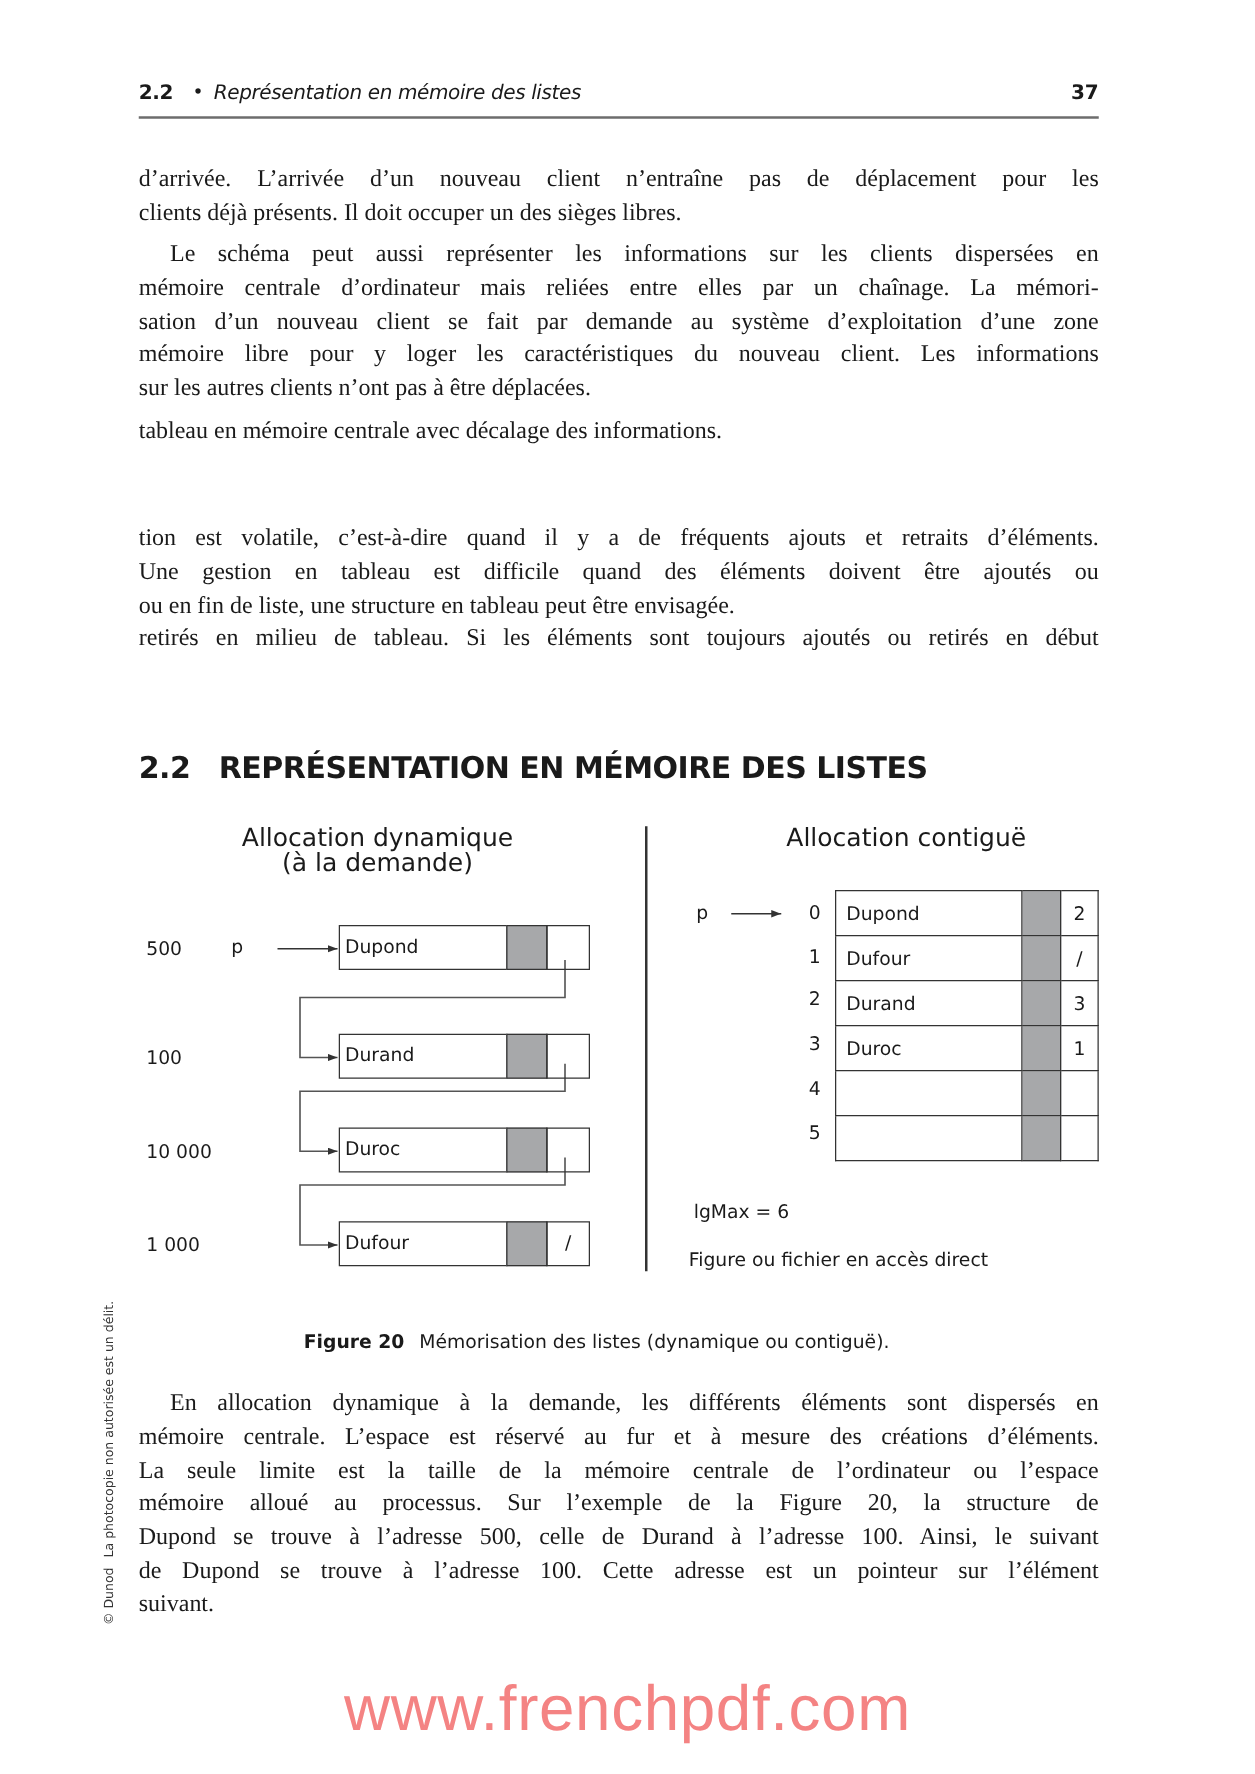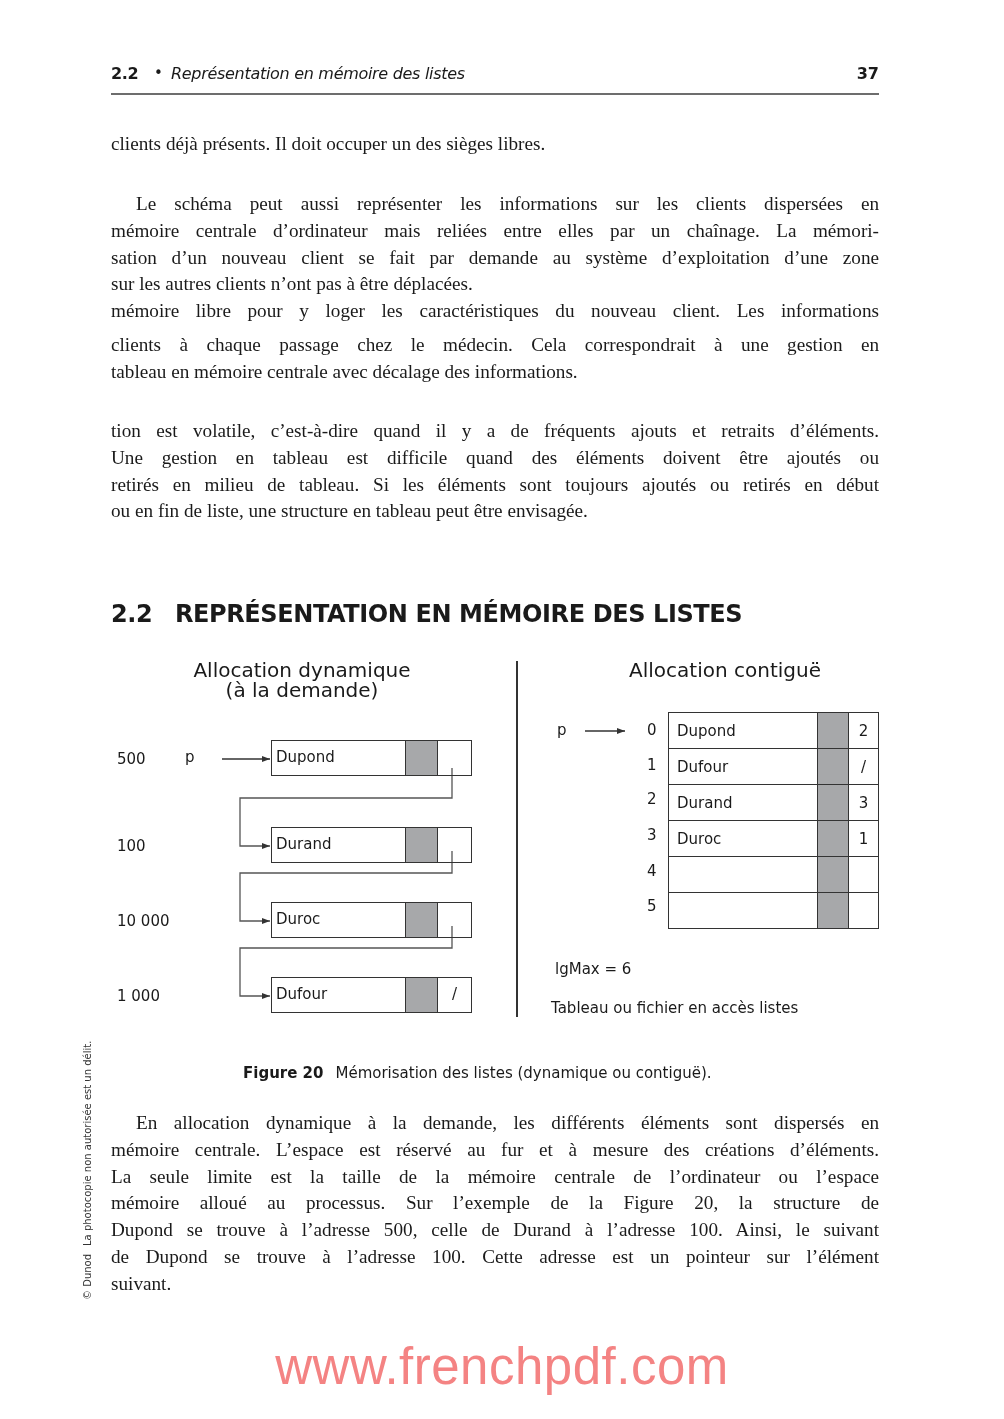--- a/index.html
+++ b/index.html
@@ -50,38 +50,38 @@
 
 <div id="running-header" class="abs">
   <span class="sec">2.2</span>
   <span class="bullet">•</span>
   <span class="title">Représentation en mémoire des listes</span>
   <span class="pageno">37</span>
 </div>
 <div id="header-rule" class="abs"></div>
 
 <div id="para-0" class="abs para" style="top:131px;">
+  <span class="line">d’arrivée. L’arrivée d’un nouveau client n’entraîne pas de déplacement pour les</span>
   <span class="line last">clients déjà présents. Il doit occuper un des sièges libres.</span>
 </div>
 <div id="para-1" class="abs para" style="top:191px;">
   <span class="line" style="padding-left:25px;">Le schéma peut aussi représenter les informations sur les clients dispersées en</span>
   <span class="line">mémoire centrale d’ordinateur mais reliées entre elles par un chaînage. La mémori-</span>
   <span class="line">sation d’un nouveau client se fait par demande au système d’exploitation d’une zone</span>
+  <span class="line">mémoire libre pour y loger les caractéristiques du nouveau client. Les informations</span>
   <span class="line last">sur les autres clients n’ont pas à être déplacées.</span>
-  <span class="line">mémoire libre pour y loger les caractéristiques du nouveau client. Les informations</span>
 </div>
 <div id="para-2" class="abs para" style="top:332px;">
-  <span class="line">clients à chaque passage chez le médecin. Cela correspondrait à une gestion en</span>
   <span class="line last">tableau en mémoire centrale avec décalage des informations.</span>
 </div>
 <div id="para-3" class="abs para" style="top:418px;">
   <span class="line">tion est volatile, c’est-à-dire quand il y a de fréquents ajouts et retraits d’éléments.</span>
   <span class="line">Une gestion en tableau est difficile quand des éléments doivent être ajoutés ou</span>
+  <span class="line last">ou en fin de liste, une structure en tableau peut être envisagée.</span>
   <span class="line">retirés en milieu de tableau. Si les éléments sont toujours ajoutés ou retirés en début</span>
-  <span class="line last">ou en fin de liste, une structure en tableau peut être envisagée.</span>
 </div>
 
 <div id="section-heading" class="abs">
   <span class="num">2.2</span><span>REPRÉSENTATION EN MÉMOIRE DES LISTES</span>
 </div>
 
 <div id="figure">
 
   <div class="abs fig-title" style="left:192px; top:660px; width:220px;">
     <div>Allocation dynamique</div>
@@ -170,21 +170,21 @@
     </tr>
     <tr>
       <td class="n"></td>
       <td class="g"></td>
       <td class="p"></td>
     </tr>
   </tbody>
     </table>
 
   <div class="abs fig-text" style="left:555px; top:960px;">lgMax = 6</div>
-  <div class="abs fig-text" style="left:551px; top:999px;">Tableau ou fichier en accès listes</div>
+  <div class="abs fig-text" style="left:551px; top:999px;">Figure ou fichier en accès direct</div>
 
   <div id="caption" class="abs">
     <span class="lbl">Figure 20</span><span>Mémorisation des listes (dynamique ou contiguë).</span>
   </div>
 </div>
 
 <div id="para-bottom" class="abs para" style="top:1110px;">
   <span class="line" style="padding-left:25px;">En allocation dynamique à la demande, les différents éléments sont dispersés en</span>
   <span class="line">mémoire centrale. L’espace est réservé au fur et à mesure des créations d’éléments.</span>
   <span class="line">La seule limite est la taille de la mémoire centrale de l’ordinateur ou l’espace</span>

